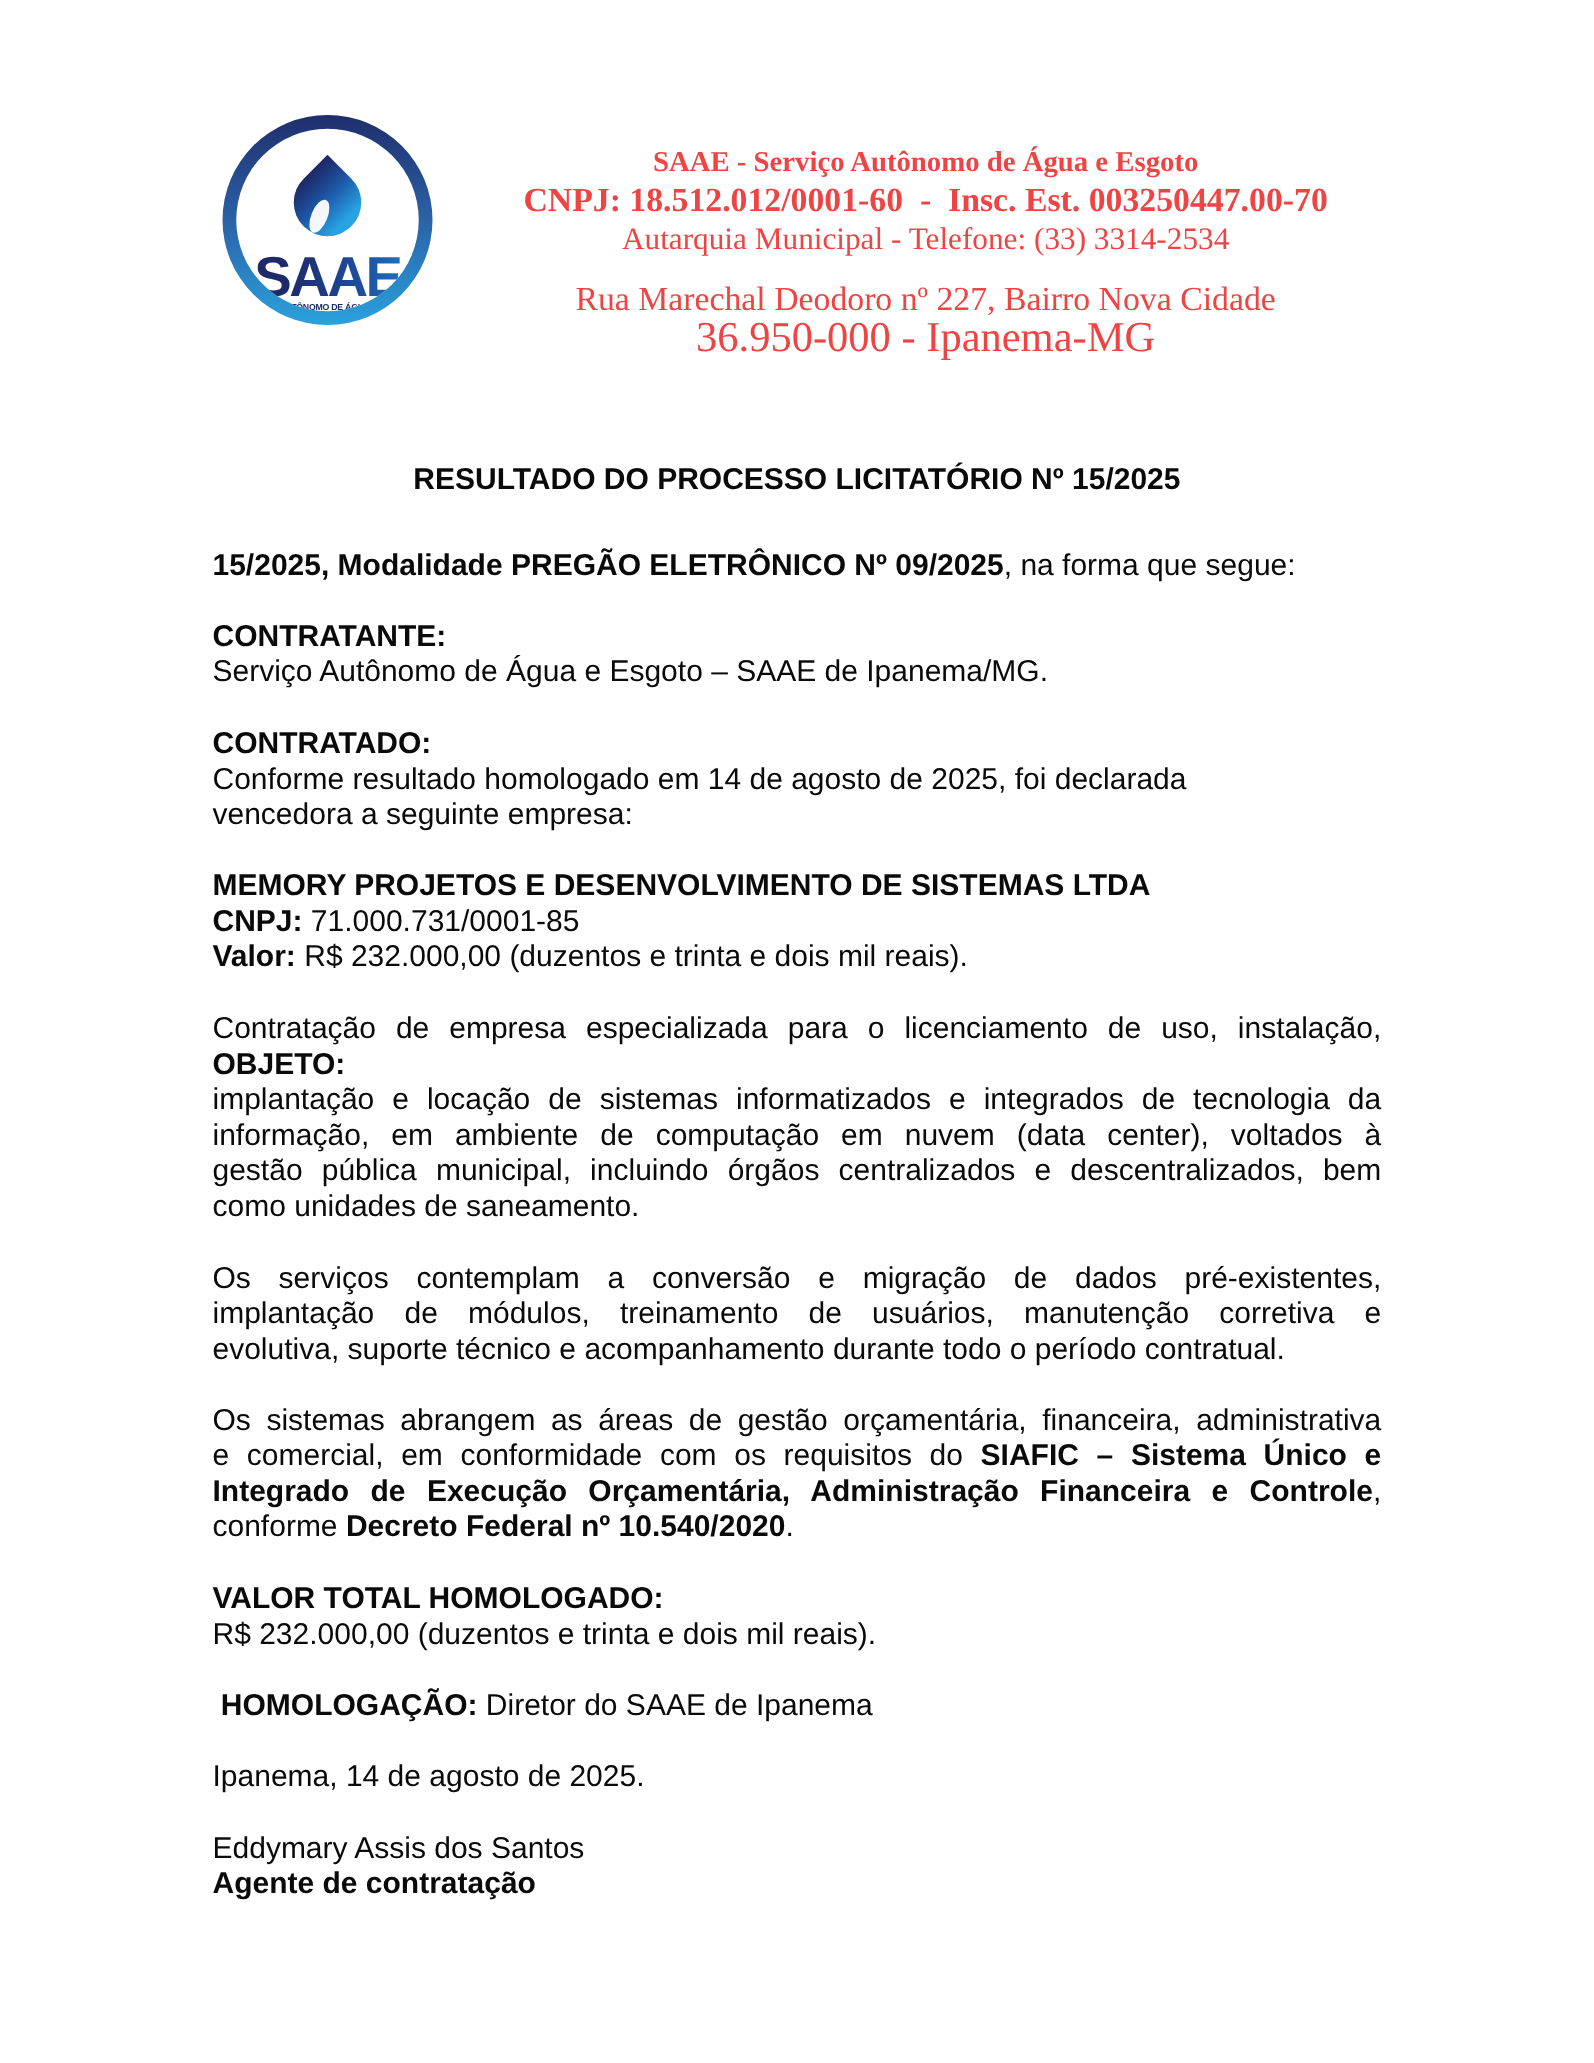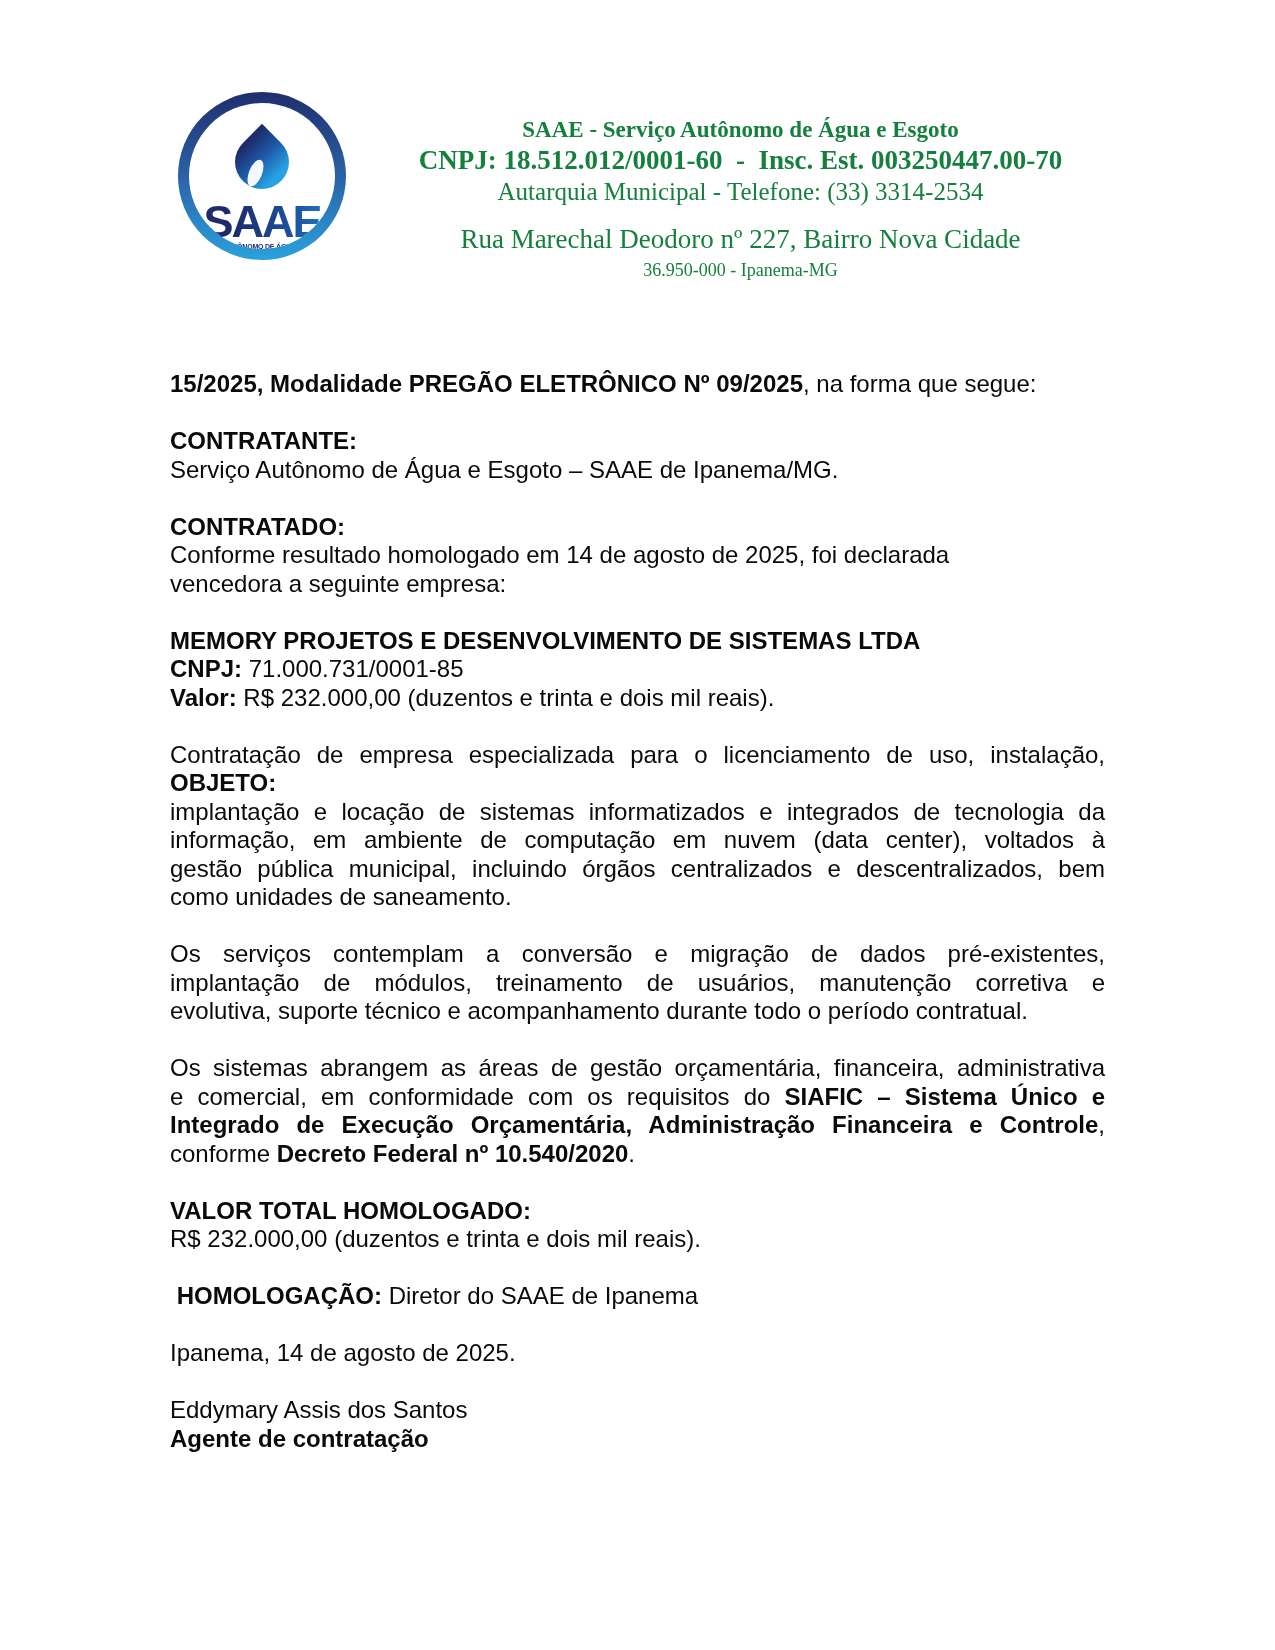--- a/index.html
+++ b/index.html
@@ -28,27 +28,27 @@
   .logo-acronym{position:absolute;left:0;right:0;top:96px;text-align:center;line-height:1;
         font-size:45px;font-weight:bold;letter-spacing:-2px;
         color:#1d2b6b;
         background:linear-gradient(90deg,#1d2b6b 30%,#1d50a0 70%,#1e82c8 100%);
         -webkit-background-clip:text;background-clip:text;-webkit-text-fill-color:transparent;}
   .logo-cap1,.logo-cap2{position:absolute;left:0;right:0;text-align:center;color:#1d2b6b;
         font-weight:bold;letter-spacing:-0.2px;white-space:nowrap;}
   .logo-cap1{top:140px;font-size:7px;}
 
   .header-text{flex:1;text-align:center;padding-top:24px;padding-left:30px;
-        font-family:"Liberation Serif","DejaVu Serif",serif;color:#15803d;}
+        font-family:"Liberation Serif","DejaVu Serif",serif;color:#ef4444;}
   .hline{line-height:31px;white-space:pre-wrap;}
   .hline:nth-child(1){font-size:23px;font-weight:bold;}
   .hline:nth-child(2){font-size:27px;font-weight:bold;}
   .hline:nth-child(3){font-size:25px;}
   .hline:nth-child(4){font-size:27px;margin-top:17px;}
-  .hline:nth-child(5){font-size:18px;}
+  .hline:nth-child(5){font-size:34px;}
 
   
   .content{position:absolute;left:170px;top:370px;width:935px;
         font-size:24px;line-height:28.5px;color:#0a0a0a;}
   .doc-title{font-weight:bold;text-align:center;margin-bottom:40px;}
   .para{margin-bottom:28.5px;}
   .para:last-child{margin-bottom:0;}
   .line{white-space:pre-wrap;}
   .line.just{white-space:normal;text-align:justify;text-align-last:justify;}
   .line b{font-weight:bold;}
@@ -73,20 +73,21 @@
     <div class="header-text">
         <div class="hline" style="font-weight: bold;">SAAE - Serviço Autônomo de Água e Esgoto</div>
         <div class="hline" style="font-weight: bold;">CNPJ: 18.512.012/0001-60  -  Insc. Est. 003250447.00-70</div>
         <div class="hline">Autarquia Municipal - Telefone: (33) 3314-2534</div>
         <div class="hline">Rua Marechal Deodoro nº 227, Bairro Nova Cidade</div>
         <div class="hline">36.950-000 - Ipanema-MG</div>
       </div>
   </div>
 
   <div class="content">
+    <div class="doc-title">RESULTADO DO PROCESSO LICITATÓRIO Nº 15/2025</div>
     <div>
         <div class="para">
           <div class="line"><b>15/2025, Modalidade PREGÃO ELETRÔNICO Nº 09/2025</b><span>, na forma que segue:</span></div>
         </div>
         <div class="para">
           <div class="line"><b>CONTRATANTE:</b></div>
           <div class="line"><span>Serviço Autônomo de Água e Esgoto – SAAE de Ipanema/MG.</span></div>
         </div>
         <div class="para">
           <div class="line"><b>CONTRATADO:</b></div>

